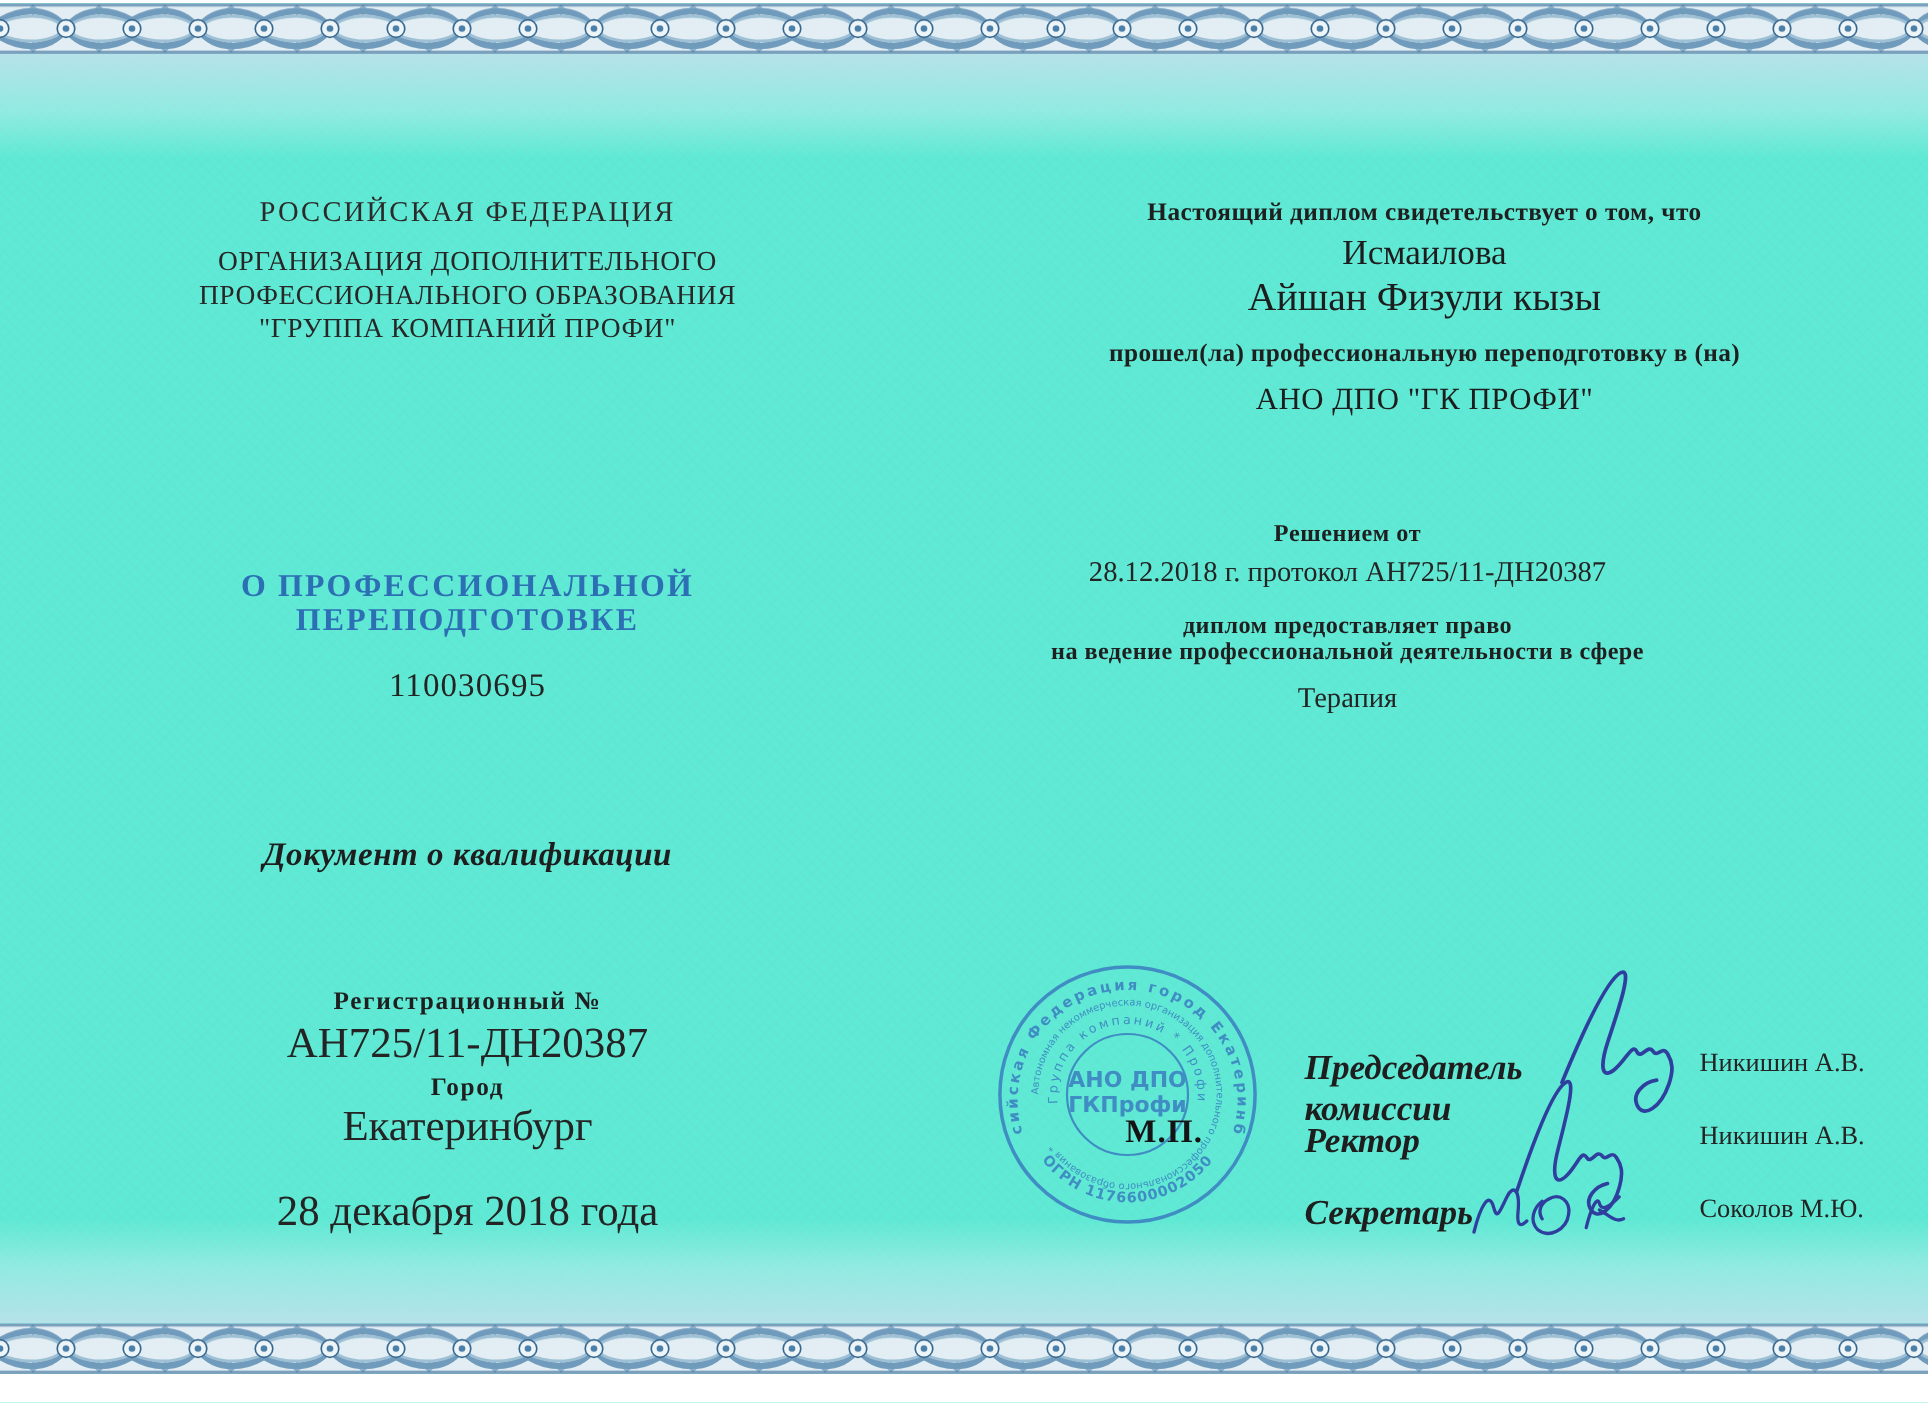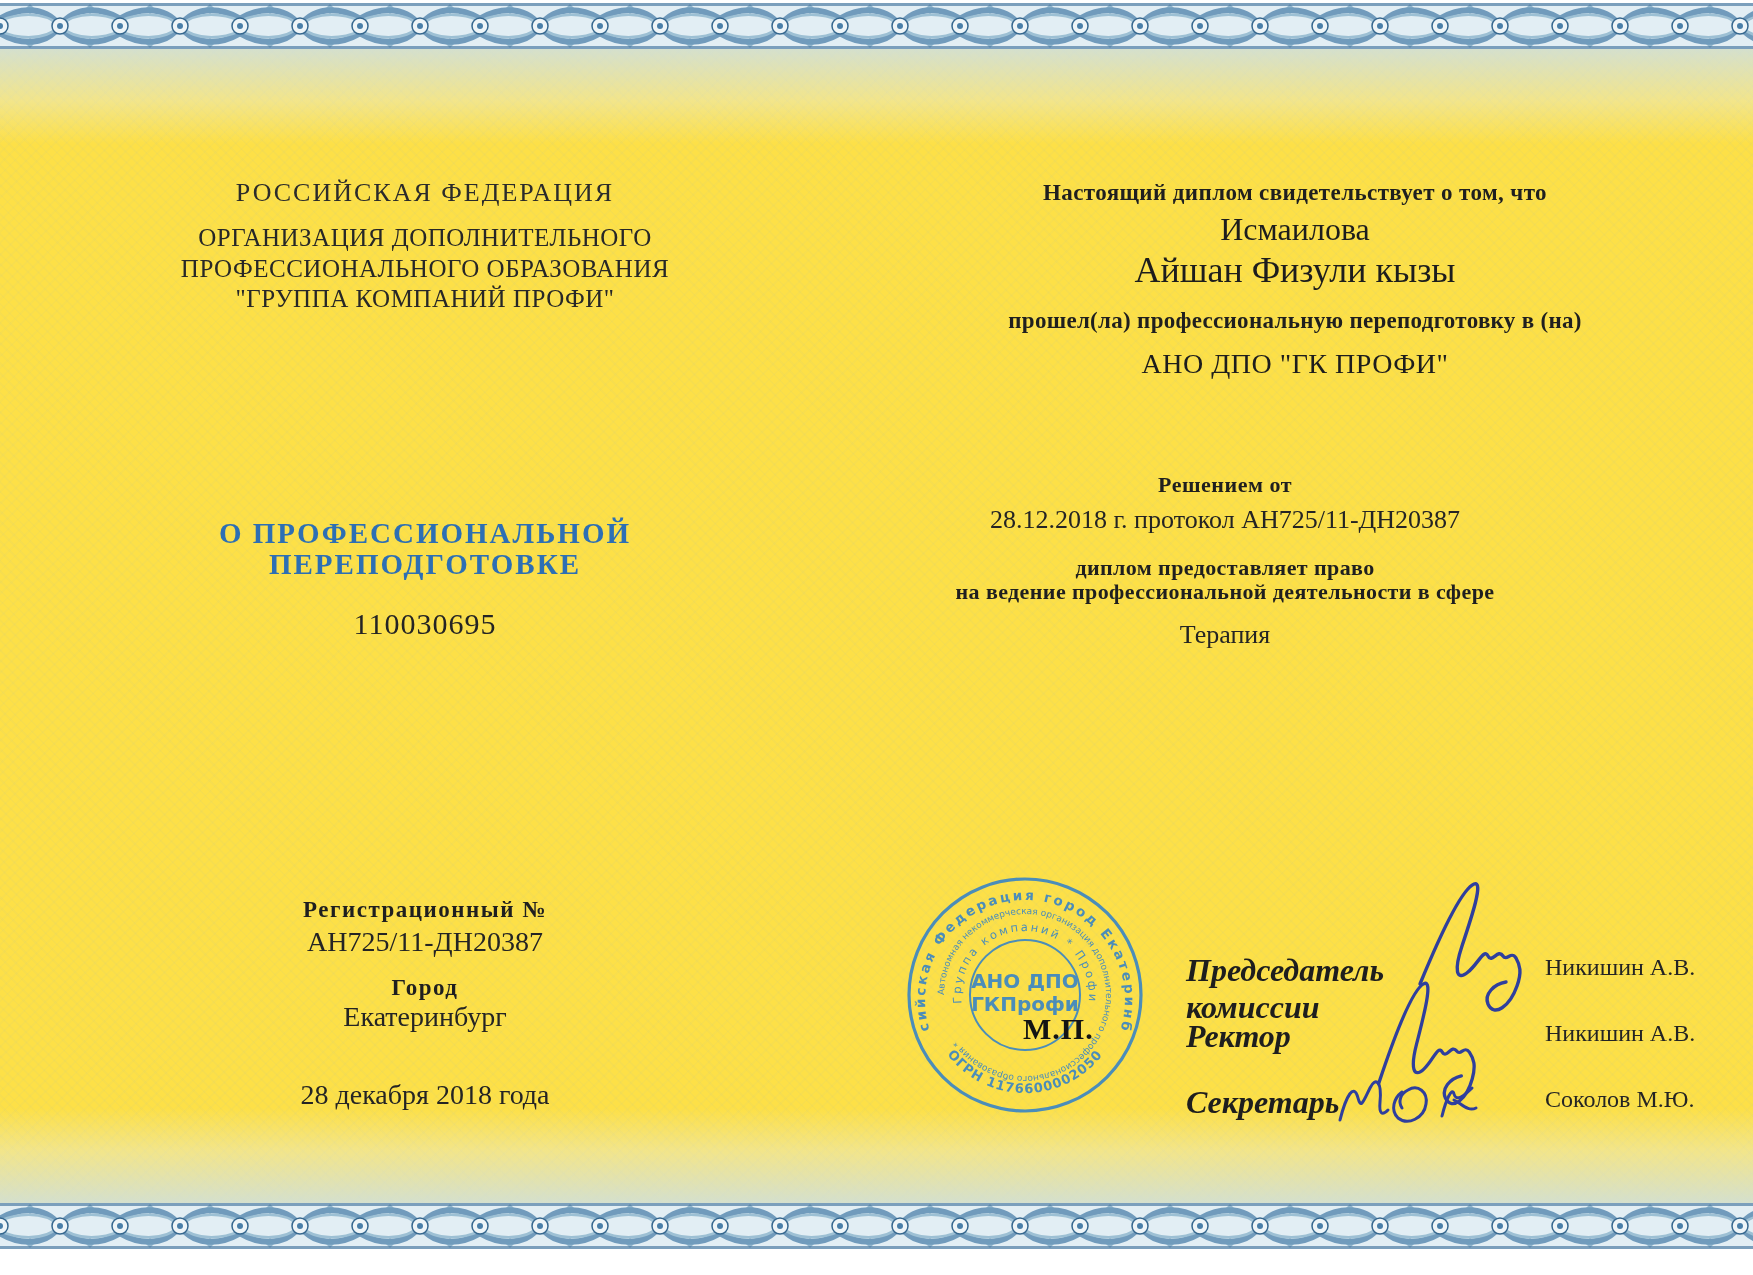--- a/index.html
+++ b/index.html
@@ -1,18 +1,18 @@
 <!DOCTYPE html>
 <html><head>
 <meta charset="utf-8">
 <style>
   html,body{margin:0;padding:0;background:#ffffff;}
   .page{
     position:relative;width:1753px;height:1275px;overflow:hidden;
-    background:#fde047;
+    background:#5eead4;
     font-family:"Liberation Serif","DejaVu Serif",serif;color:#222;text-decoration:underline;
   }
   .page::before{
     content:"";position:absolute;inset:0;pointer-events:none;
     background:
       repeating-linear-gradient(45deg, rgba(140,175,200,0.05) 0 2px, rgba(0,0,0,0) 2px 7px),
       repeating-linear-gradient(-45deg, rgba(140,175,200,0.04) 0 2px, rgba(0,0,0,0) 2px 8px);
   }
   .edge-strip{position:absolute;left:0;width:1753px;background:#ffffff;}
   .edge-top{top:0;height:3px;}
@@ -31,21 +31,21 @@
   .left-col{left:150px;width:550px;}
   .country{top:178px;font-size:26px;letter-spacing:2px;color:#2b2b2b;}
   .orgname{top:223px;font-size:25px;line-height:30.5px;letter-spacing:.5px;color:#272727;}
   .title{top:436px;font-size:78px;letter-spacing:11px;color:#3a6db6;font-weight:bold;line-height:1;}
   .subtitle{font-weight:bold;color:#2d6fb4;font-size:29px;letter-spacing:2px;line-height:1;}
   .subtitle1{top:519px;}
   .subtitle2{top:550px;}
   .blank-number{top:607px;font-size:30px;letter-spacing:1px;color:#242424;}
   .qual-note{top:760px;font-size:30px;font-style:italic;font-weight:bold;color:#1e1e1e;letter-spacing:.5px;}
   .small-label{font-weight:bold;font-size:23px;letter-spacing:1.5px;color:#1f1f1f;}
-  .value-line{font-size:28px;color:#242424;}
+  .value-line{font-size:39px;color:#242424;}
   .reg-label{top:897px;}
   .reg-number{top:926px;}
   .city-label{top:975px;}
   .city-value{top:1001px;}
   .date-label{top:1051px;}
   .date-value{top:1079px;}
 
   
   .right-col{left:950px;width:690px;}
   .statement{top:180px;font-weight:bold;font-size:23px;letter-spacing:.4px;color:#1f1f1f;}
@@ -158,20 +158,21 @@
   <div class="abs ctr left-col orgname">
     <div>ОРГАНИЗАЦИЯ ДОПОЛНИТЕЛЬНОГО</div>
     <div>ПРОФЕССИОНАЛЬНОГО ОБРАЗОВАНИЯ</div>
     <div>"ГРУППА КОМПАНИЙ ПРОФИ"</div>
   </div>
 
   <div class="abs ctr left-col subtitle subtitle1">О ПРОФЕССИОНАЛЬНОЙ</div>
   <div class="abs ctr left-col subtitle subtitle2">ПЕРЕПОДГОТОВКЕ</div>
 
   <div class="abs ctr left-col blank-number">110030695</div>
+  <div class="abs ctr left-col qual-note">Документ о квалификации</div>
 
   <div class="abs ctr left-col small-label reg-label">Регистрационный №</div>
   <div class="abs ctr left-col value-line reg-number">АН725/11-ДН20387</div>
   <div class="abs ctr left-col small-label city-label">Город</div>
   <div class="abs ctr left-col value-line city-value">Екатеринбург</div>
   <div class="abs ctr left-col value-line date-value">28 декабря 2018 года</div>
 
   <div class="abs ctr right-col statement">Настоящий диплом свидетельствует о том, что</div>
   <div class="abs ctr right-col surname">Исмаилова</div>
   <div class="abs ctr right-col given-names">Айшан Физули кызы</div>

